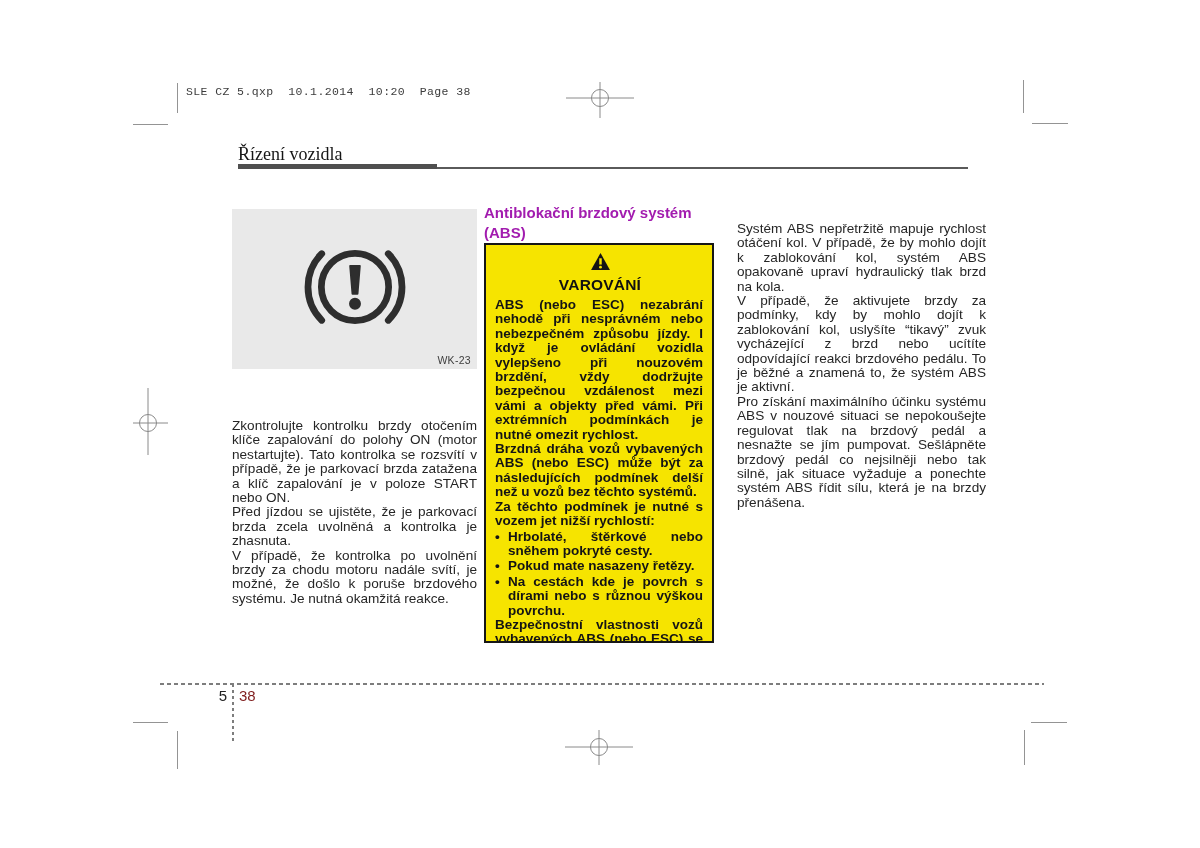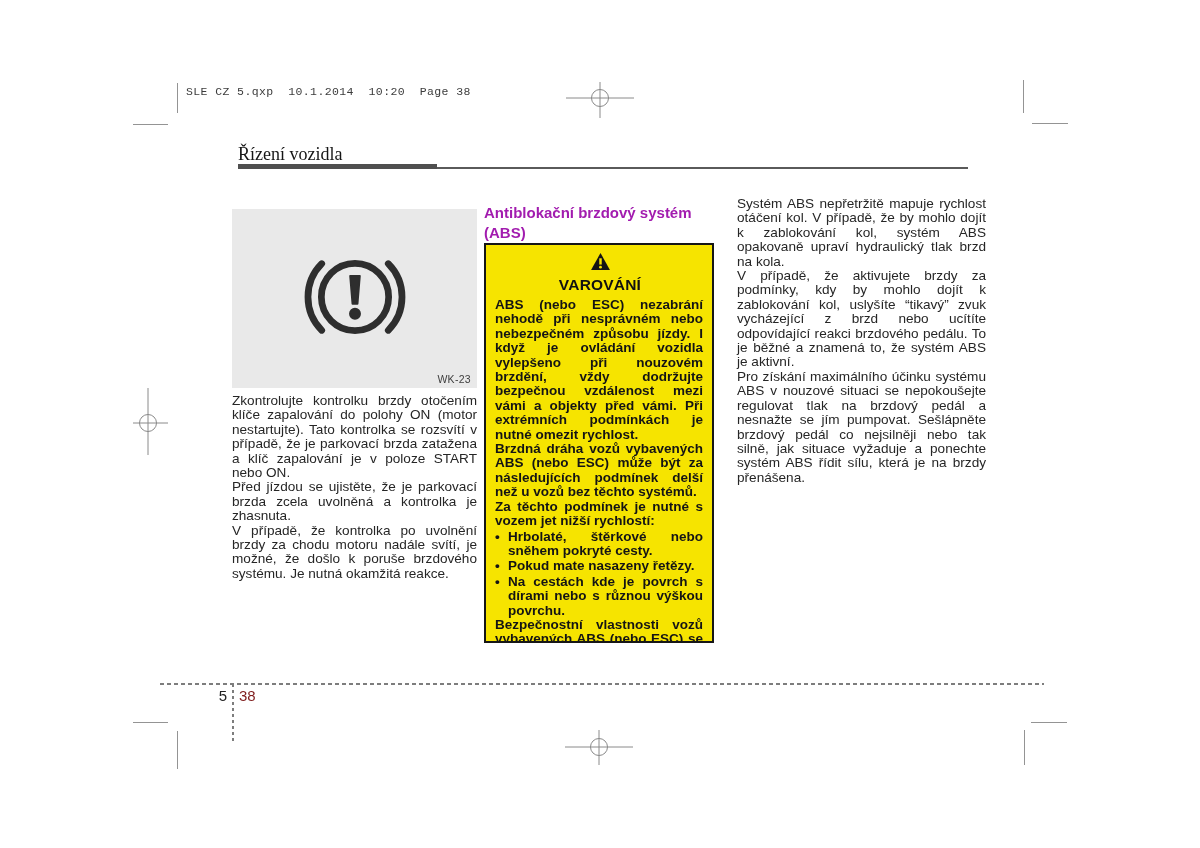--- a/index.html
+++ b/index.html
@@ -18,27 +18,27 @@
   .regmark line, .regmark circle{stroke:#8a8a8a;stroke-width:1;fill:none;}
   
   .section-title{
     position:absolute;left:238px;top:144px;
     font-family:"Liberation Serif","DejaVu Serif",serif;
     font-size:18px;color:#161616;
   }
   .rule-thick{position:absolute;left:238px;top:164px;width:199px;height:5px;background:#4f4f4f;}
   .rule-thin{position:absolute;left:437px;top:167px;width:531px;height:2px;background:#5a5a5a;}
   
-  .col-text{position:absolute;font-size:13.6px;line-height:14.4px;text-align:justify;color:#262626;}
+  .col-text{position:absolute;font-size:13.6px;line-height:14.4px;text-align:justify;color:#262626;margin-top:25px;}
   .col-text p{margin:0;}
   .col1-text{left:232px;top:394px;width:245px;}
   .col3-text{left:737px;top:197px;width:249px;}
   
   .figure-box{
-    position:absolute;left:232px;top:209px;width:245px;height:179px;
+    position:absolute;left:232px;top:209px;width:245px;height:160px;
     background:#e9e9e9;display:flex;align-items:center;justify-content:center;
   }
   .figure-code{
     position:absolute;right:6px;bottom:3px;font-size:10.5px;color:#3f3f3f;letter-spacing:.3px;
   }
   
   .col2-heading{
     position:absolute;left:484px;top:203px;width:232px;
     font-size:15px;font-weight:bold;line-height:20px;color:#a21caf;
   }

